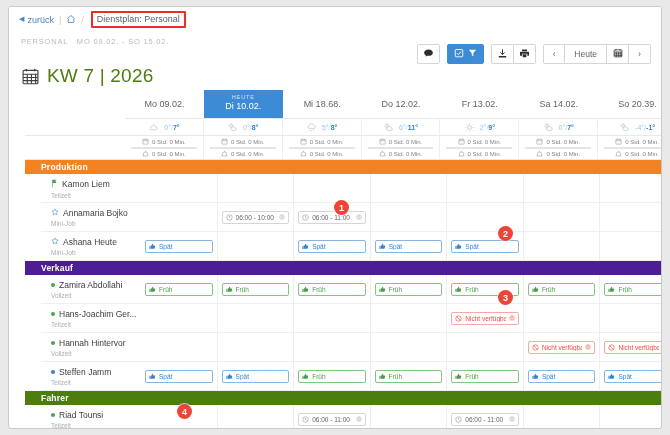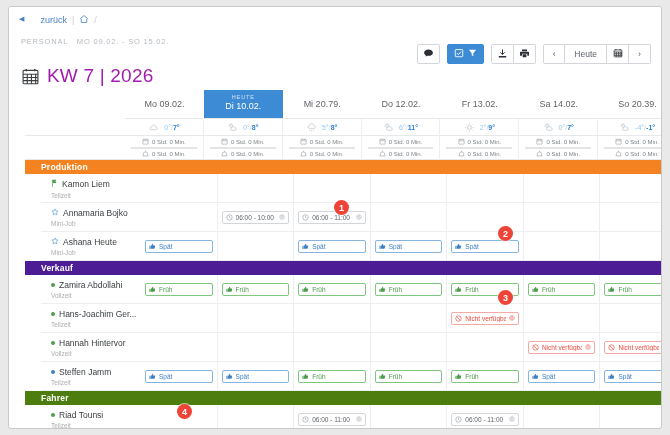--- a/index.html
+++ b/index.html
@@ -32,21 +32,21 @@
     align-items: center;
     padding-left: 10px;
     font-size: 9px;
     color: #9aa0a6;
     background: #fff;
   }
   .bc-back {
     color: #4a83c4;
     display: flex;
     align-items: flex-start;
-    gap: 16px;
+    gap: 3px;
   }
   .bc-arrow { font-size: 7px; color: #4a83c4; }
   .bc-sep { margin: 0 5px; color: #ccc; }
   .bc-home { color: #4a83c4; font-size: 10px; line-height: 1; }
   .bc-current {
     color: #5b6166;
     font-size: 9px;
     border: 2px solid #ee2d24;
     padding: 1px 4px 2px 4px;
     border-radius: 1px;
@@ -70,21 +70,21 @@
   }
   .eyebrow .range { margin-left: 6px; }
   .title-row { display: flex; align-items: center; gap: 7px; }
   .cal-glyph {
     width: 19px; height: 19px;
     position: relative;
   }
   .cal-glyph svg { display:block; }
   .title-text {
     font-size: 19px;
-    color: #a21caf;
+    color: #4d7c0f;
     font-weight: 400;
     letter-spacing: 0.2px;
   }
 
   
   .toolbar {
     position: absolute;
     right: 10px;
     top: 12px;
     display: flex;
@@ -299,20 +299,21 @@
         <span>zurück</span>
       </span>
       <span class="bc-sep">|</span>
       <span class="bc-home">
         <svg width="10" height="10" viewBox="0 0 16 16" fill="none" stroke="#4a83c4" stroke-width="1.3">
           <path d="M2 7.5 8 2.5l6 5"></path>
             <path d="M3.6 7.8V13.5h8.8V7.8"></path>
         </svg>
       </span>
       <span class="bc-sep">/</span>
+      <span class="bc-current">Dienstplan: Personal</span>
     </div>
 
     <div class="title-area">
       <div class="eyebrow">
         <span>PERSONAL</span>
         <span class="range">MO 09.02. - SO 15.02.</span>
       </div>
       <div class="title-row">
         <span class="cal-glyph">
           <svg width="19" height="19" viewBox="0 0 20 20" fill="none" stroke="#3c4043" stroke-width="1.2">
@@ -380,21 +381,21 @@
         </div>
       </div>
     </div>
 
     <div class="grid">
       <div class="row dayhead-row">
         <div class="cell-name"></div>
         <div id="dayheads" style="display:flex;flex:1 1 0;min-width:0;">
             <div class="cell-day dayhead"><span>Mo 09.02.</span></div>
             <div class="cell-day dayhead today"><span class="today-label">HEUTE</span><span>Di 10.02.</span></div>
-            <div class="cell-day dayhead"><span>Mi 20.79.</span></div>
+            <div class="cell-day dayhead"><span>Mi 18.68.</span></div>
             <div class="cell-day dayhead"><span>Do 12.02.</span></div>
             <div class="cell-day dayhead"><span>Fr 13.02.</span></div>
             <div class="cell-day dayhead"><span>Sa 14.02.</span></div>
             <div class="cell-day dayhead"><span>So 20.39.</span></div>
           </div>
       </div>
       <div class="row weather-row">
         <div class="cell-name"></div>
         <div id="weathercells" style="display:flex;flex:1 1 0;min-width:0;">
             <div class="cell-day">

